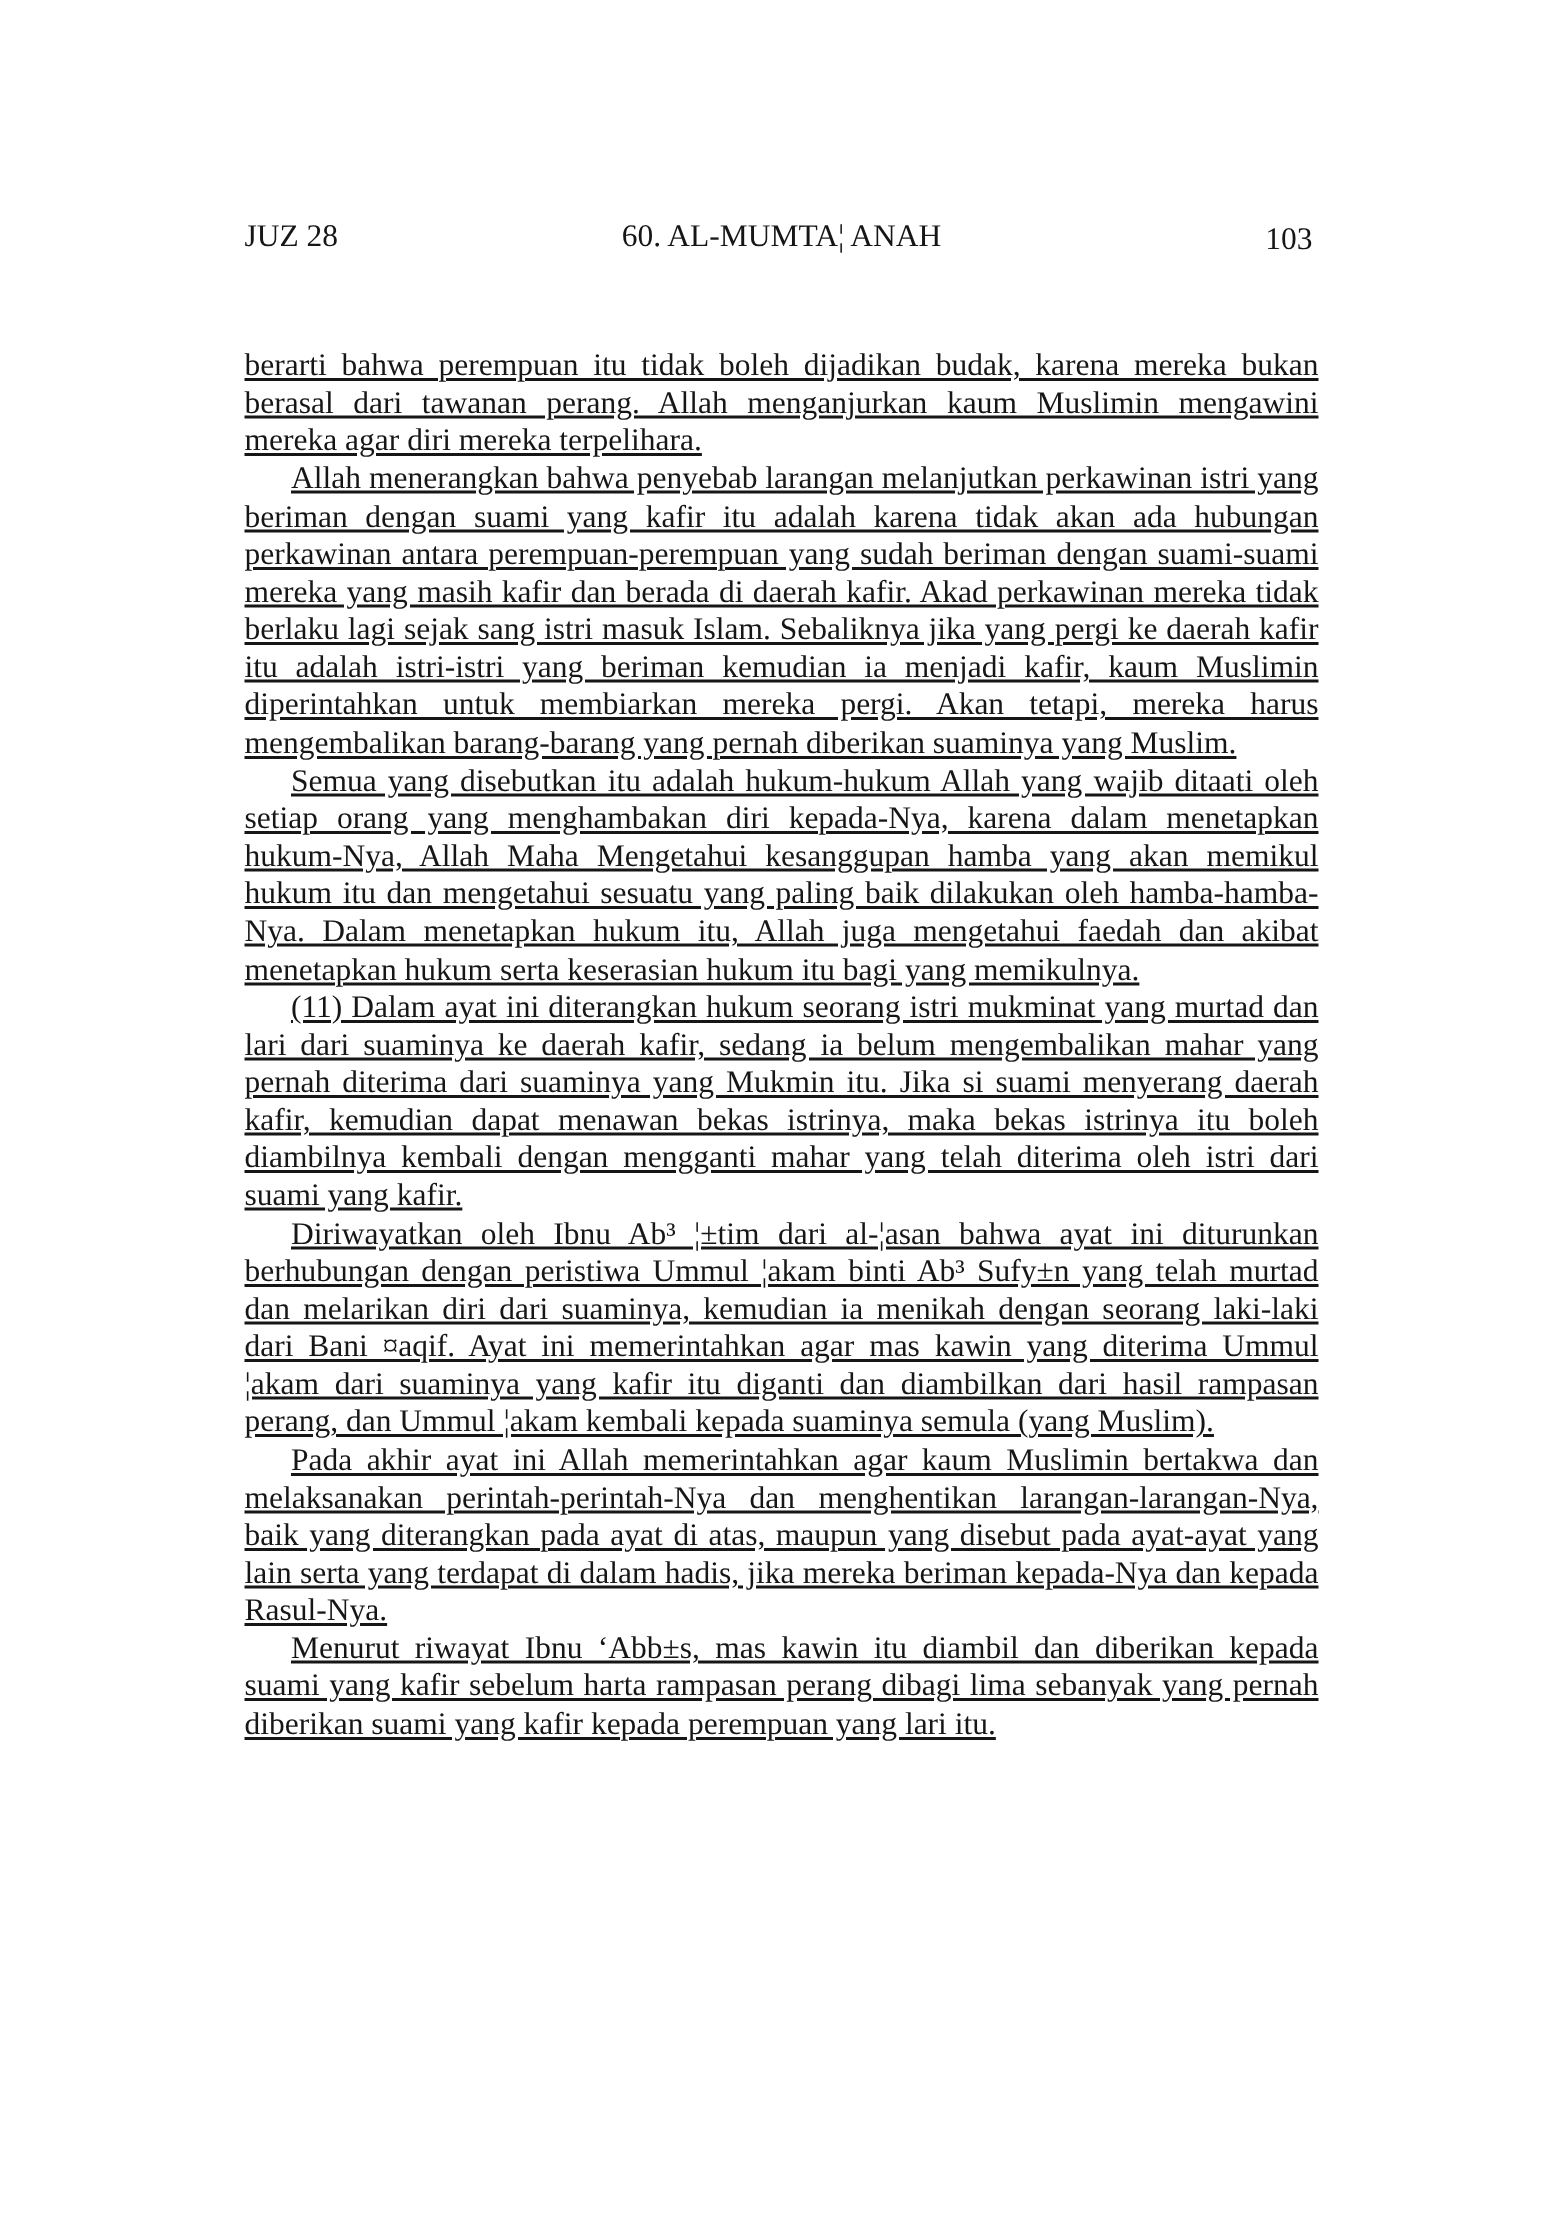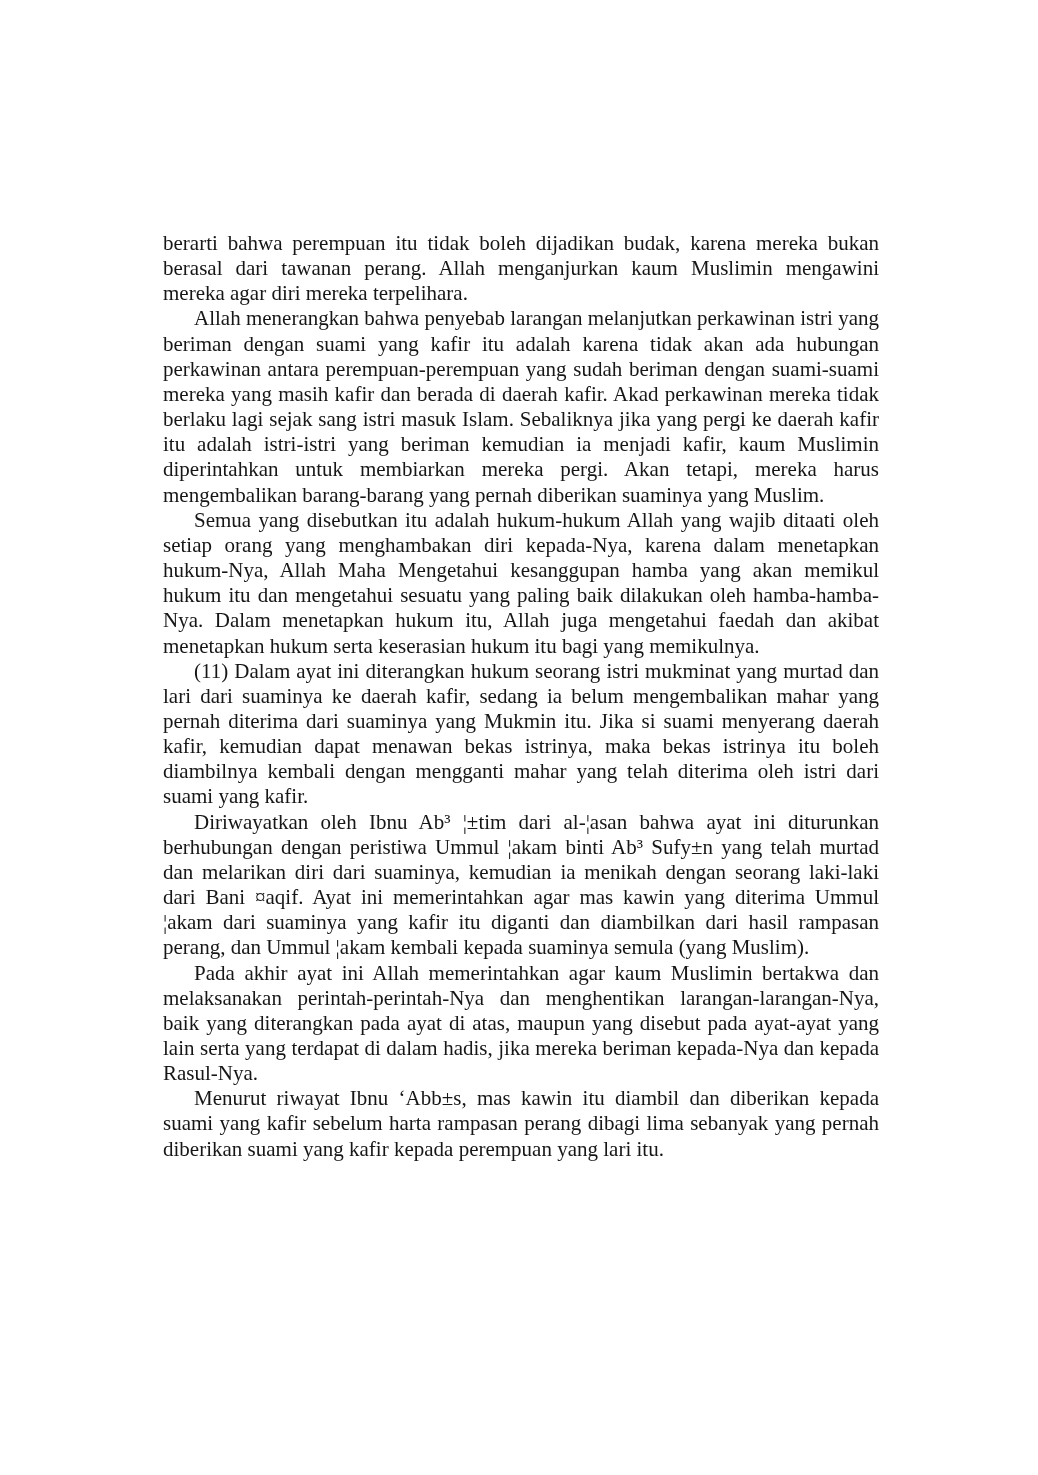--- a/index.html
+++ b/index.html
@@ -48,30 +48,36 @@
     top: 231px;
     width: 716px;
     font-size: 21px;
     line-height: 25.15px;
     text-align: justify;
   }
   .page-body p {
     margin: 0;
     padding: 0;
     text-indent: 31px;
+    text-decoration: underline;
   }
   .page-body p.no-indent {
     text-indent: 0;
   }
 </style>
 </head>
 <body>
 
 <div class="page">
 
+  <div class="page-header">
+    <span class="h-left">JUZ 28</span>
+    <span class="h-center">60. AL-MUMTA¦ ANAH</span>
+    <span class="h-right">103</span>
+  </div>
 
   <div class="page-body">
     <p class="no-indent">berarti bahwa perempuan itu tidak boleh dijadikan budak, karena mereka bukan berasal dari tawanan perang. Allah menganjurkan kaum Muslimin mengawini mereka agar diri mereka terpelihara.</p>
     <p>Allah menerangkan bahwa penyebab larangan melanjutkan perkawinan istri yang beriman dengan suami yang kafir itu adalah karena tidak akan ada hubungan perkawinan antara perempuan-perempuan yang sudah beriman dengan suami-suami mereka yang masih kafir dan berada di daerah kafir. Akad perkawinan mereka tidak berlaku lagi sejak sang istri masuk Islam. Sebaliknya jika yang pergi ke daerah kafir itu adalah istri-istri yang beriman kemudian ia menjadi kafir, kaum Muslimin diperintahkan untuk membiarkan mereka pergi. Akan tetapi, mereka harus mengembalikan barang-barang yang pernah diberikan suaminya yang Muslim.</p>
     <p>Semua yang disebutkan itu adalah hukum-hukum Allah yang wajib ditaati oleh setiap orang yang menghambakan diri kepada-Nya, karena dalam menetapkan hukum-Nya, Allah Maha Mengetahui kesanggupan hamba yang akan memikul hukum itu dan mengetahui sesuatu yang paling baik dilakukan oleh hamba-hamba-Nya. Dalam menetapkan hukum itu, Allah juga mengetahui faedah dan akibat menetapkan hukum serta keserasian hukum itu bagi yang memikulnya.</p>
     <p>(11) Dalam ayat ini diterangkan hukum seorang istri mukminat yang murtad dan lari dari suaminya ke daerah kafir, sedang ia belum mengembalikan mahar yang pernah diterima dari suaminya yang Mukmin itu. Jika si suami menyerang daerah kafir, kemudian dapat menawan bekas istrinya, maka bekas istrinya itu boleh diambilnya kembali dengan mengganti mahar yang telah diterima oleh istri dari suami yang kafir.</p>
     <p>Diriwayatkan oleh Ibnu Ab³ ¦±tim dari al-¦asan bahwa ayat ini diturunkan berhubungan dengan peristiwa Ummul ¦akam binti Ab³ Sufy±n yang telah murtad dan melarikan diri dari suaminya, kemudian ia menikah dengan seorang laki-laki dari Bani ¤aqif. Ayat ini memerintahkan agar mas kawin yang diterima Ummul ¦akam dari suaminya yang kafir itu diganti dan diambilkan dari hasil rampasan perang, dan Ummul ¦akam kembali kepada suaminya semula (yang Muslim).</p>
     <p>Pada akhir ayat ini Allah memerintahkan agar kaum Muslimin bertakwa dan melaksanakan perintah-perintah-Nya dan menghentikan larangan-larangan-Nya, baik yang diterangkan pada ayat di atas, maupun yang disebut pada ayat-ayat yang lain serta yang terdapat di dalam hadis, jika mereka beriman kepada-Nya dan kepada Rasul-Nya.</p>
     <p>Menurut riwayat Ibnu ‘Abb±s, mas kawin itu diambil dan diberikan kepada suami yang kafir sebelum harta rampasan perang dibagi lima sebanyak yang pernah diberikan suami yang kafir kepada perempuan yang lari itu.</p>
   </div>

